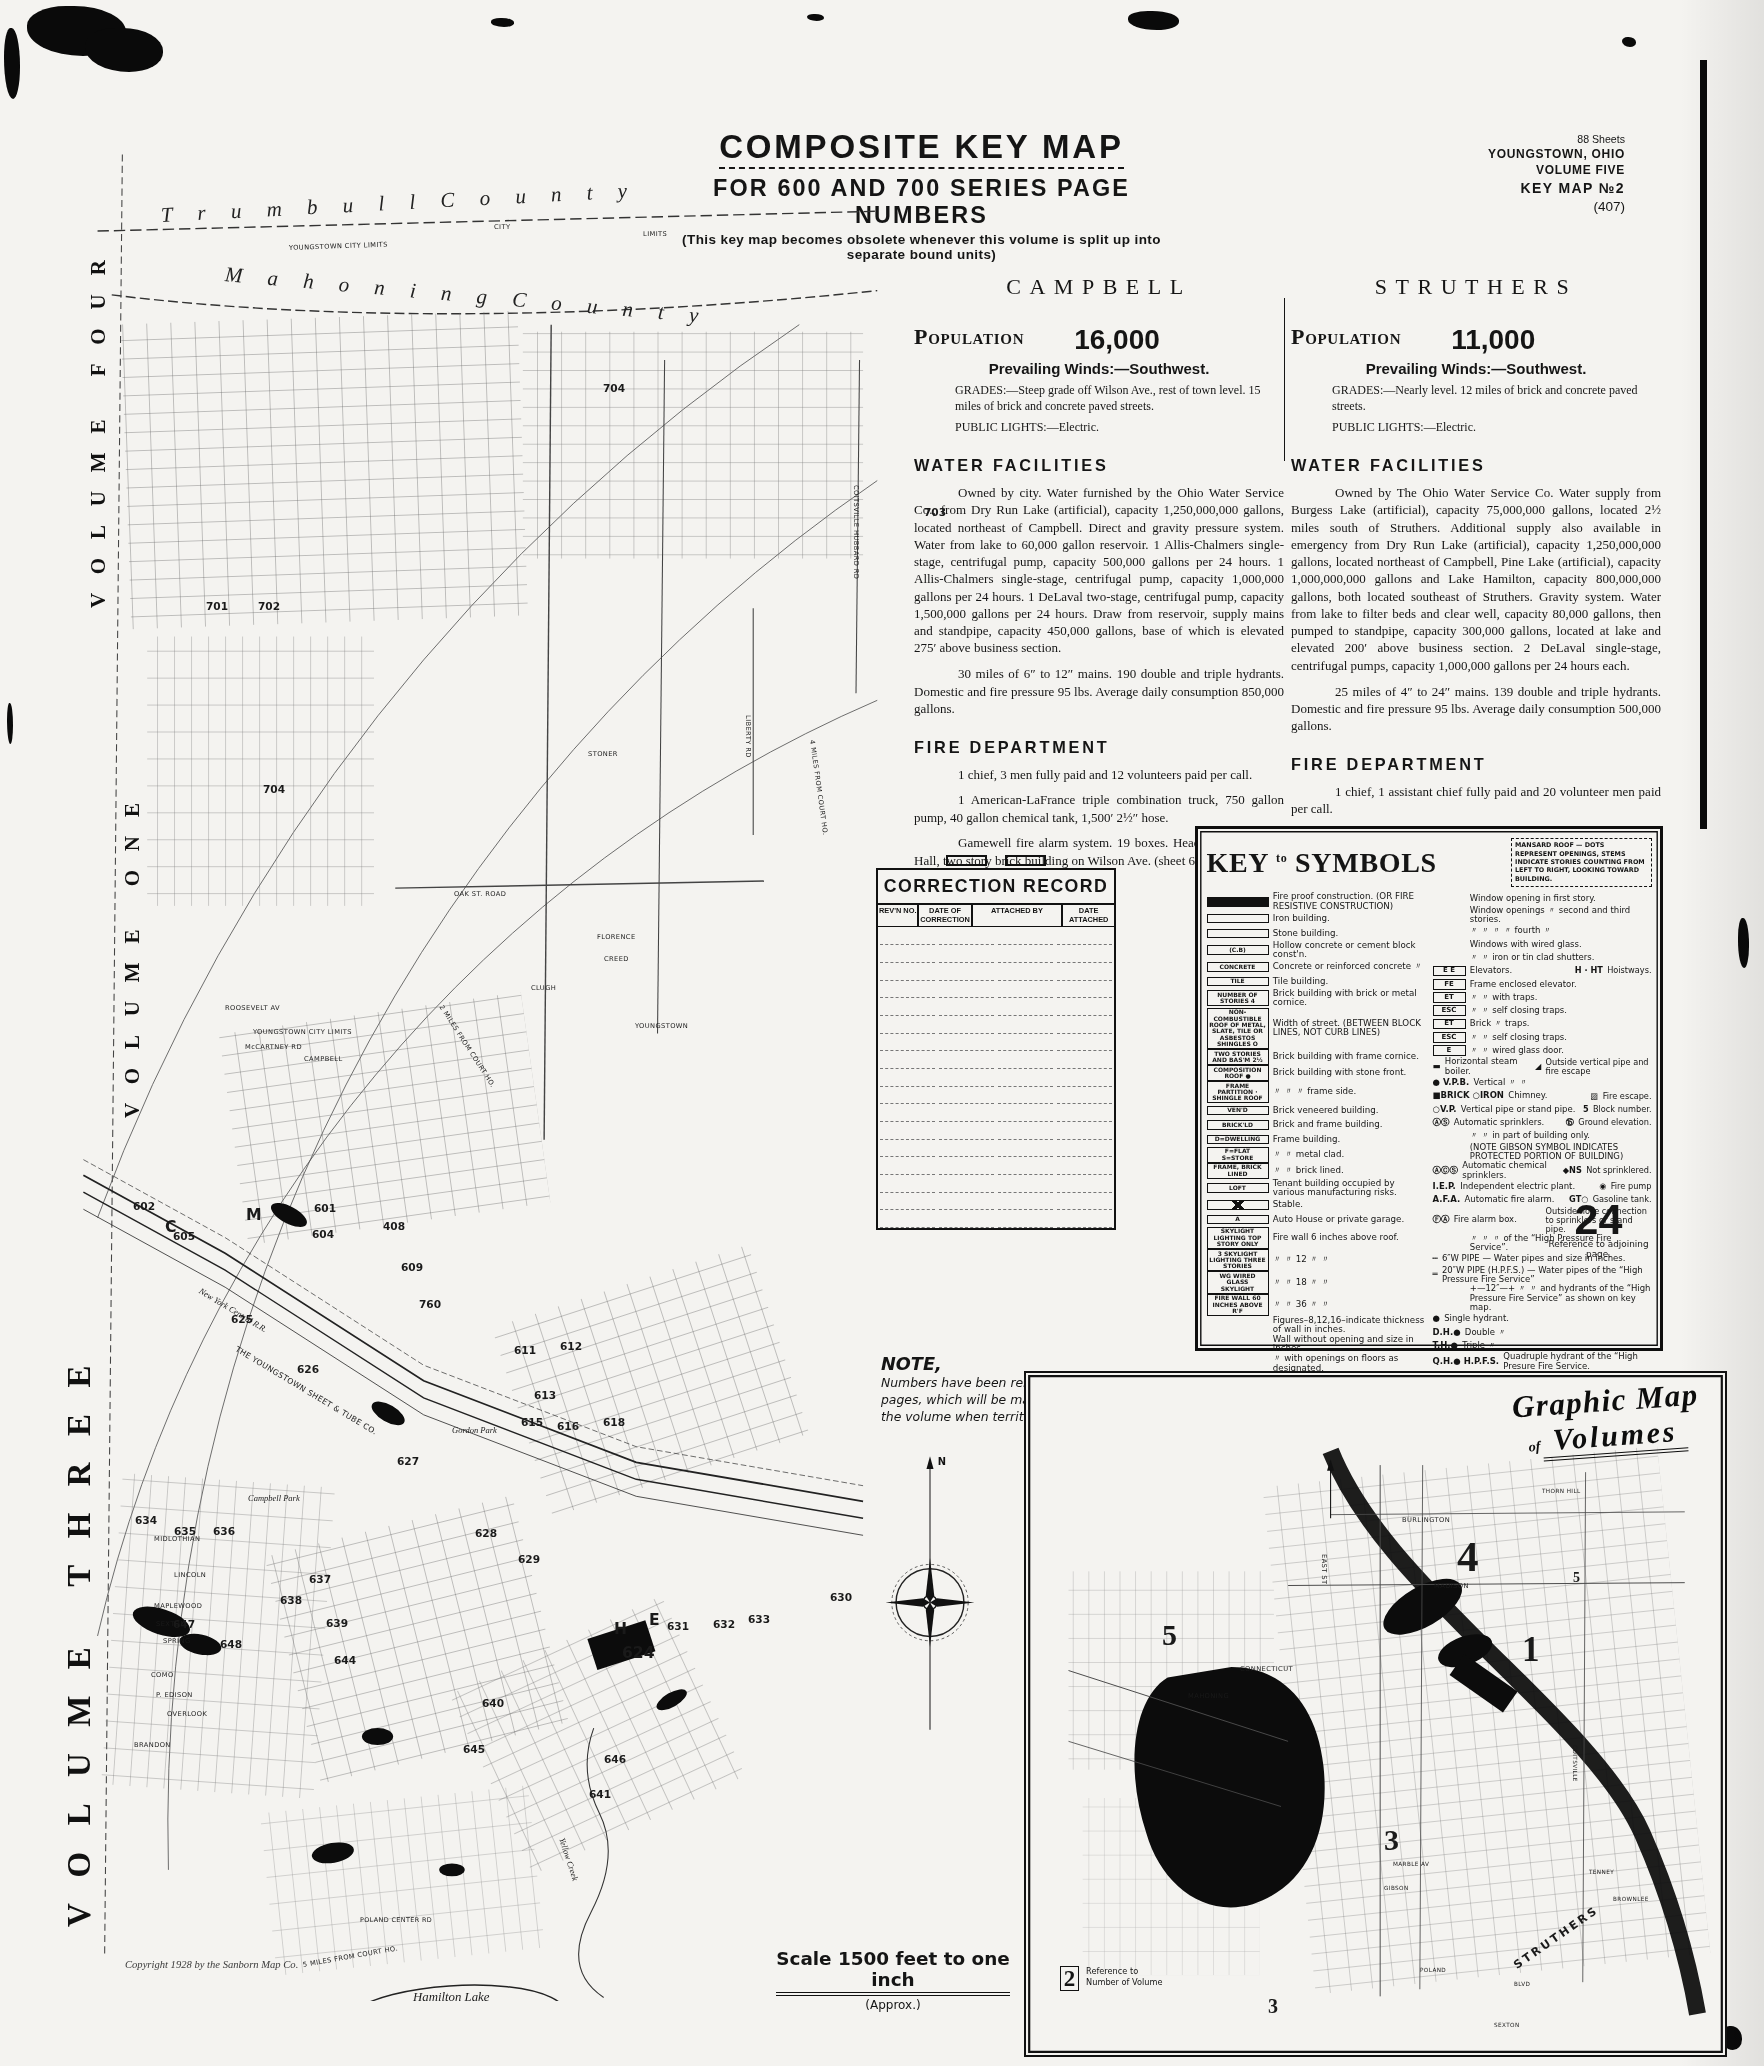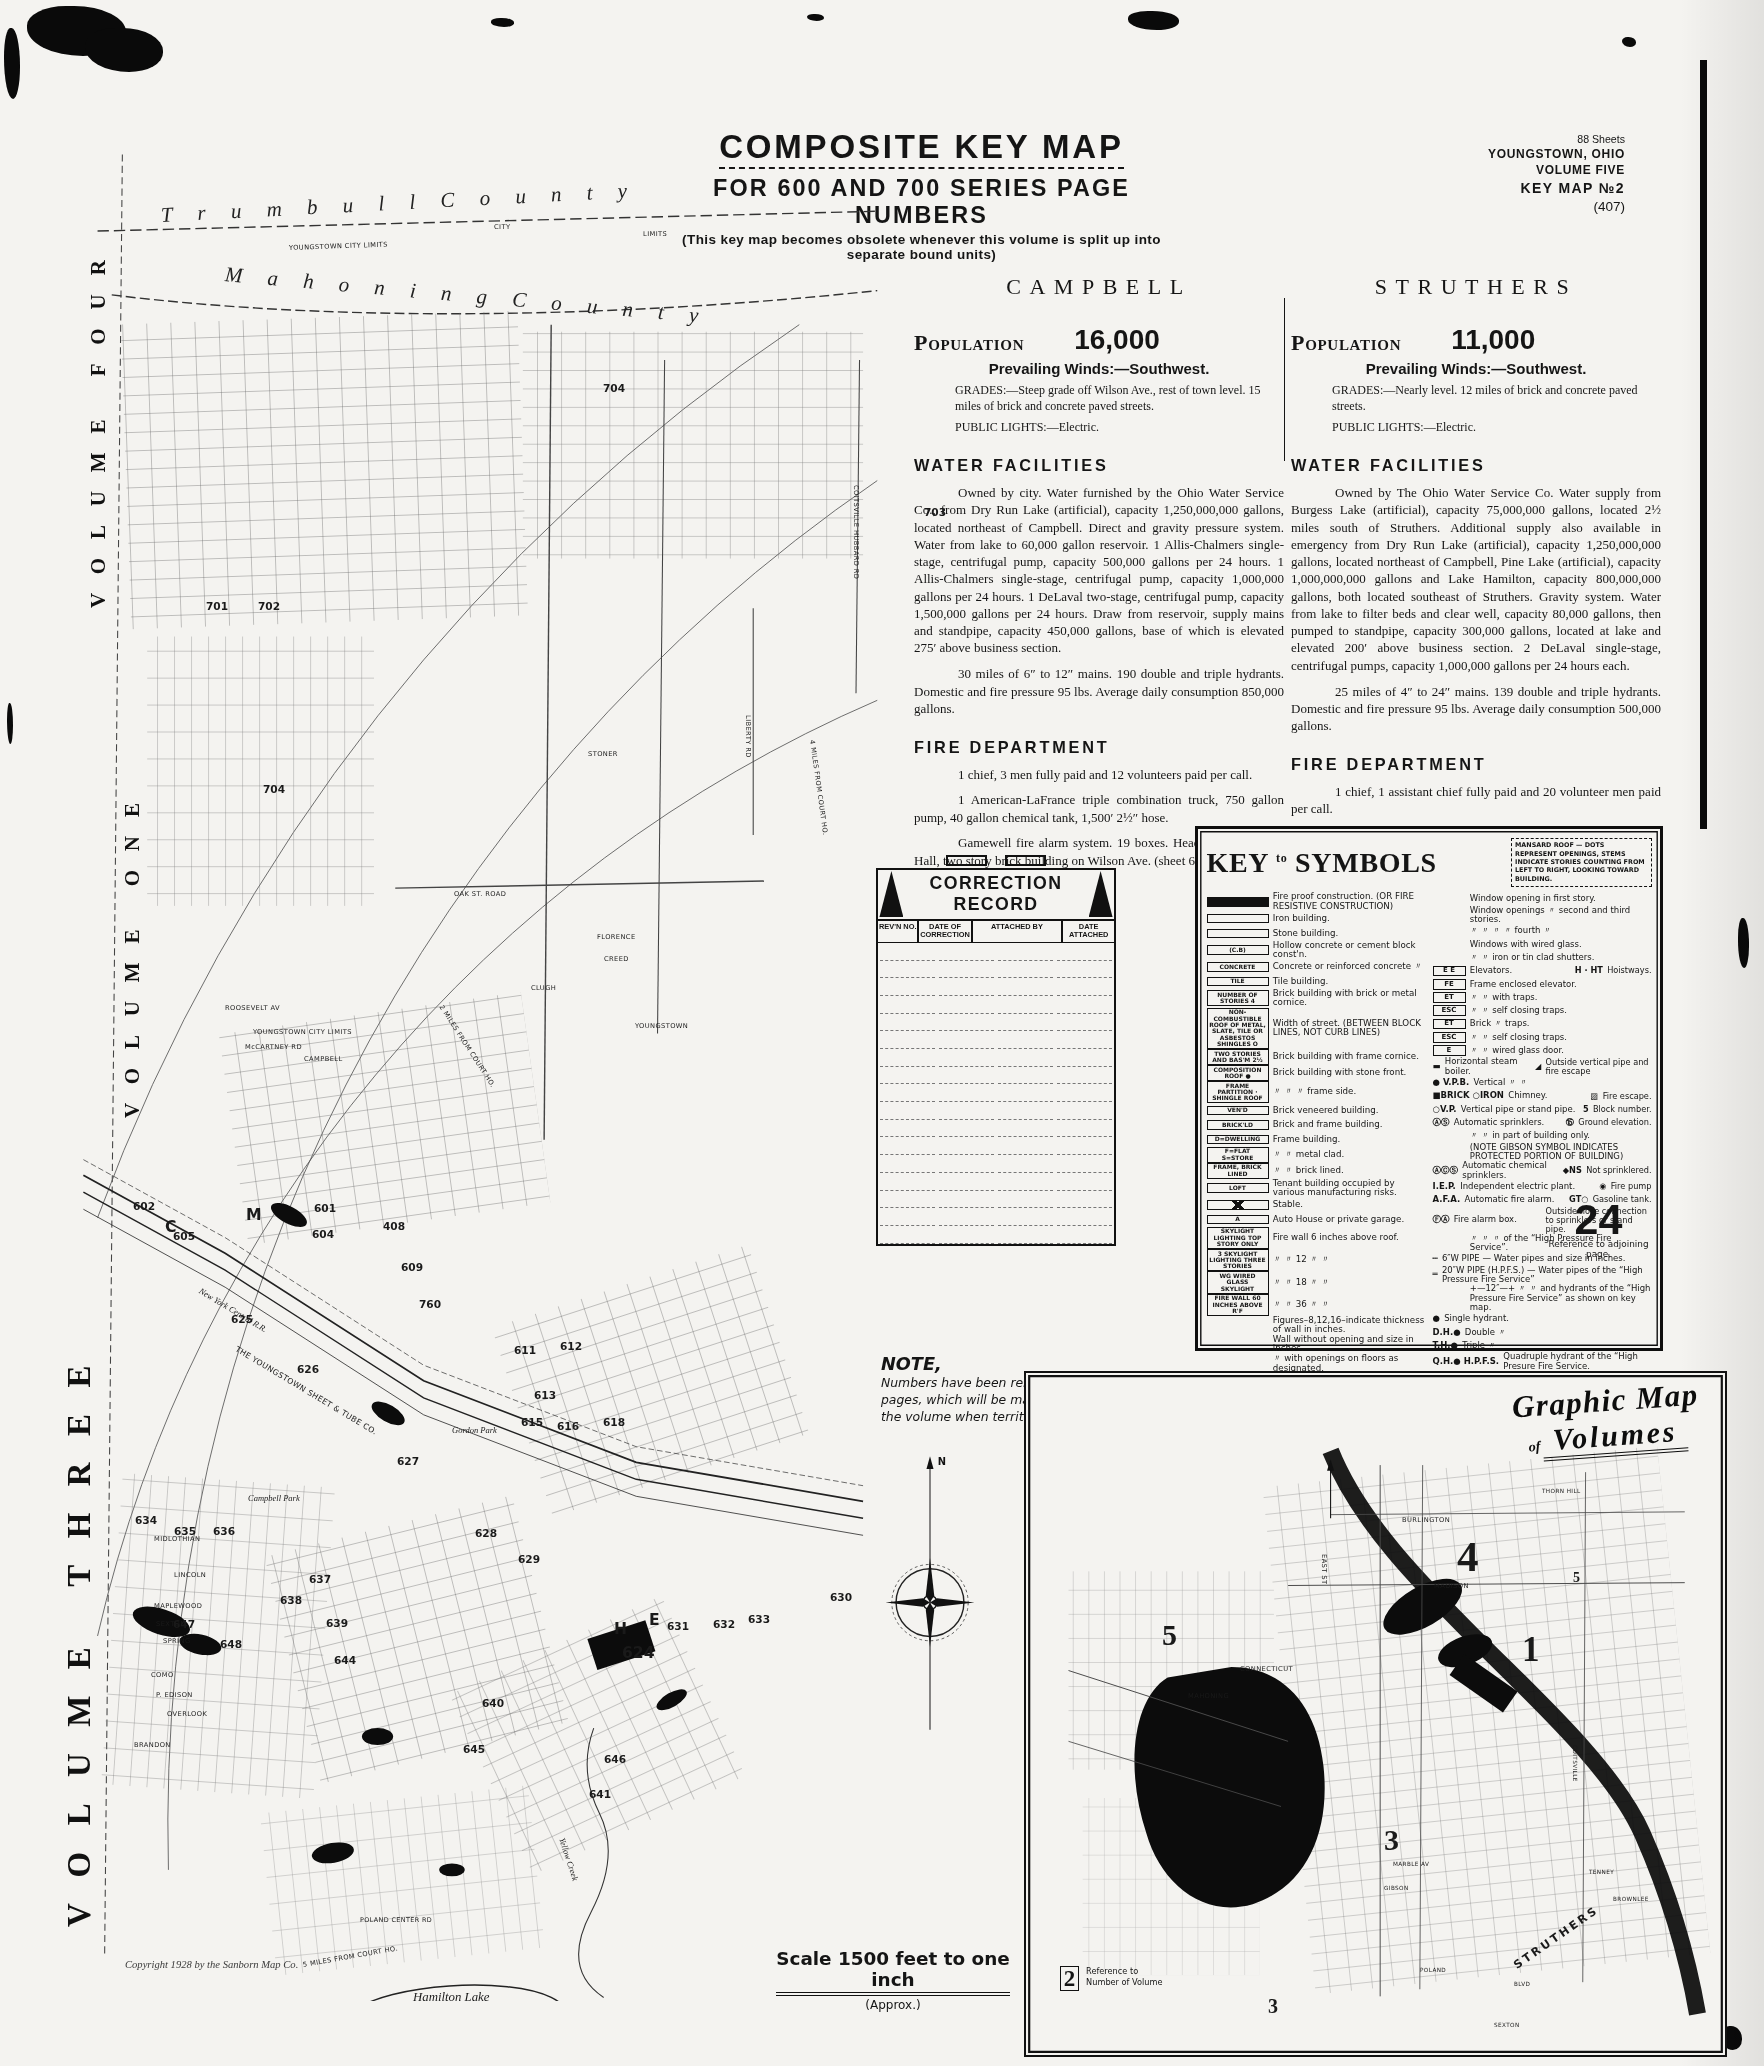--- a/index.html
+++ b/index.html
@@ -27,34 +27,34 @@
   #sheet-block .l0{font-size:10.6px;font-weight:normal;}
   #sheet-block .l1,#sheet-block .l2{font-size:12px;letter-spacing:0.7px;}
   #sheet-block .l3{font-size:14px;letter-spacing:1.4px;}
   #sheet-block .l4{font-size:13.5px;font-weight:normal;}
 
   
   .city-col{position:absolute;top:274px;width:370px;}
   #campbell-col{left:914px;}
   #struthers-col{left:1291px;}
   .city-name{text-align:center;font-size:22px;letter-spacing:8.5px;font-weight:normal;}
-  .pop-row{display:flex;align-items:flex-end;margin-top:24px;}
+  .pop-row{display:flex;align-items:flex-start;margin-top:24px;}
   .pop-label{font-variant:small-caps;font-weight:bold;font-size:22px;letter-spacing:0.7px;}
   .pop-value{font-size:28px;font-weight:bold;margin-left:50px;font-family:"Liberation Sans",sans-serif;}
   .winds{text-align:center;font-family:"Liberation Sans",sans-serif;font-weight:bold;font-size:15px;margin-top:4.3px;}
   .grades,.lights{font-size:12px;margin-top:5.7px;padding-left:41px;line-height:1.3;}
   .sec-head{font-family:"Liberation Sans",sans-serif;font-weight:bold;font-size:16.3px;letter-spacing:2.8px;margin:21px 0 4.3px;}
   .para{font-size:13px;line-height:1.33;text-align:justify;text-indent:44px;margin:8.5px 0;}
   #col-divider{left:1284px;top:298px;width:1.4px;height:163px;background:#151515;}
 
   
   #correction{left:876px;top:855px;width:240px;font-family:"Liberation Sans",sans-serif;}
   .cr-top{display:flex;justify-content:center;gap:18.4px;height:11.3px;margin-bottom:1.4px;}
   .cr-top div{border:2.1px solid #111;width:37px;height:7px;}
-  .cr-title-wrap{border:2.8px solid #111;display:flex;align-items:stretch;background:#f4f3f0;}
+  .cr-title-wrap{border:2.8px solid #111;display:flex;align-items:stretch;background:#f4f3f0;flex-direction:column;}
   .cr-fan{width:24px;background:#111;
     clip-path:polygon(0 100%,50% 0,100% 100%);margin:1.4px;}
   .cr-title{flex:1;text-align:center;font-weight:bold;font-size:17.7px;letter-spacing:1.4px;padding:3.5px 0;}
   .cr-table{border:2.1px solid #111;border-top:none;}
   .cr-head{display:flex;border-bottom:1.4px solid #111;}
   .cr-head div{font-size:7.4px;font-weight:bold;text-align:center;padding:2.1px 0.7px;line-height:1.15;}
   .cr-row{display:flex;height:17.7px;}
   .cr-cell{border-bottom:0.7px dashed #777;margin:0 2.1px;flex:1;align-self:flex-end;height:0.7px;}
   .c1{width:17%;} .c2{width:22%;} .c3{width:39%;} .c4{width:22%;}
   .cr-head .c2,.cr-head .c3,.cr-head .c4{border-left:2.1px solid #111;}

